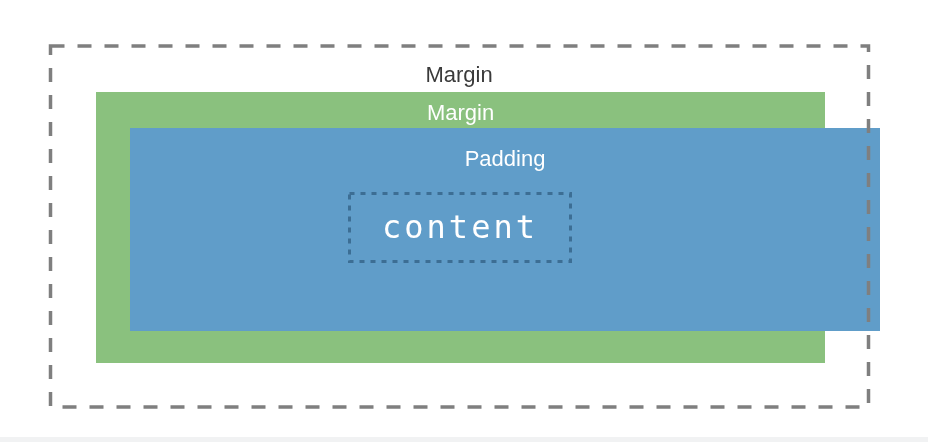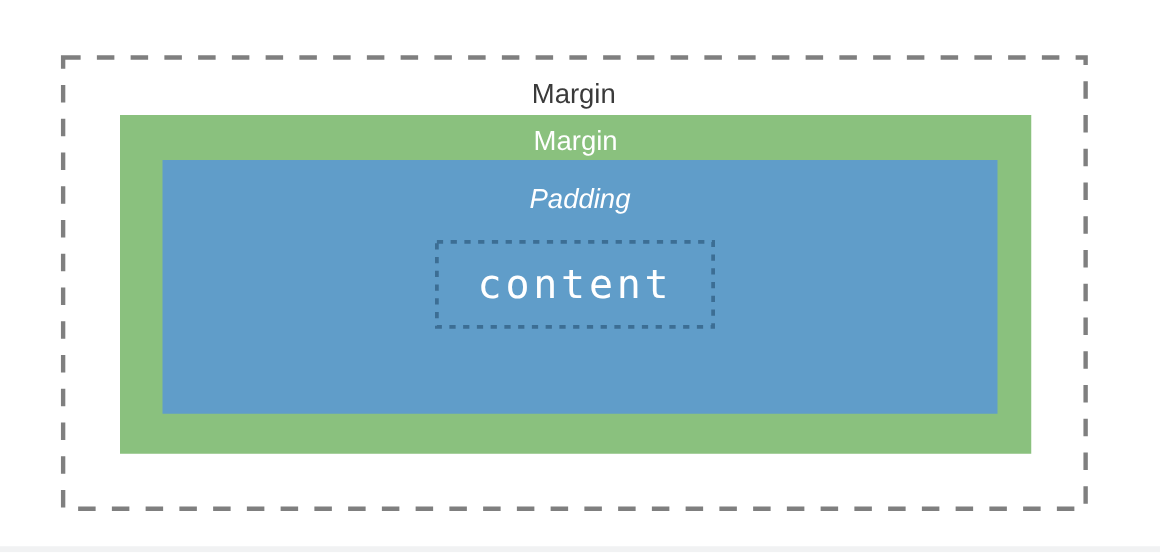--- a/index.html
+++ b/index.html
@@ -35,23 +35,22 @@
   .border-area{
     position:absolute;
     left:96px;top:92px;width:729px;height:271px;
     background:var(--border-fill);
   }
   .border-label{
     left:0;top:8px;width:100%;
   }
   .padding-area{
     position:absolute;
-    left:130px;top:128px;width:668px;height:203px;
+    left:130px;top:128px;width:750px;height:203px;
     background:var(--padding-fill);
-    font-style:italic;
   }
   .padding-label{
     left:0;top:18px;width:100%;
   }
   .content-area{
     position:absolute;
     left:348px;top:192px;width:224px;height:71px;
     display:flex;align-items:center;justify-content:center;
   }
   .content-text{

